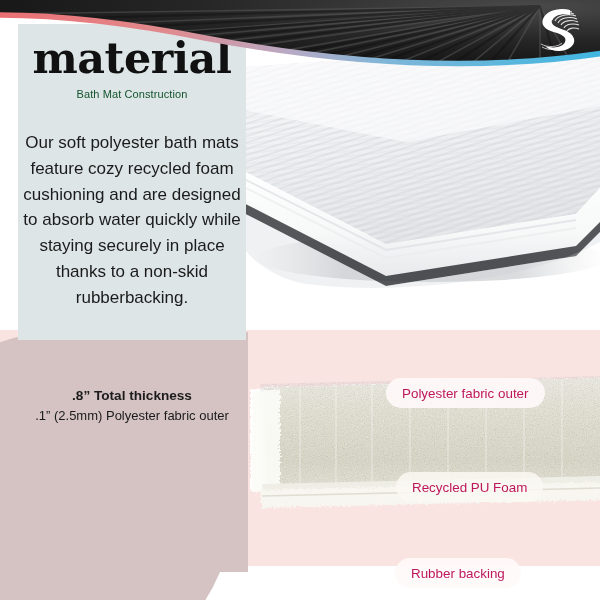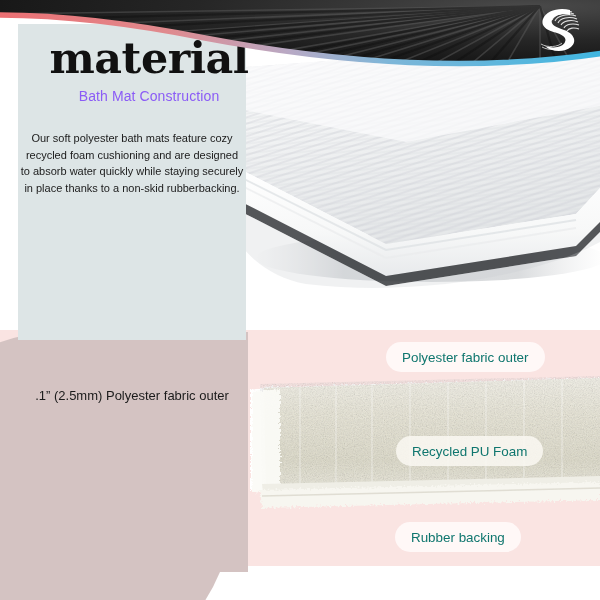--- a/index.html
+++ b/index.html
@@ -84,48 +84,47 @@
   }
 
   
   .title-wrap {
     position: absolute;
     left: 18px;
     top: 38px;
     width: 228px;
     text-align: center;
     z-index: 12;
-    padding-left: 17px;
   }
   .title {
     font-family: "DejaVu Serif", "Liberation Serif", serif;
     font-weight: 700;
     font-size: 42px;
     line-height: 1.0;
     letter-spacing: -0.5px;
     color: #111111;
     margin: 0;
     transform: scaleX(1.02);
   }
   .subtitle {
     font-family: "Liberation Sans", sans-serif;
-    font-size: 14px;
-    color: #8b5cf6;
+    font-size: 11px;
+    color: #14532d;
     margin: 8px 0 0 0;
     letter-spacing: 0.1px;
   }
 
   .body-copy {
     position: absolute;
     left: 20px;
     top: 130px;
     width: 224px;
     text-align: center;
     font-family: "Liberation Sans", sans-serif;
-    font-size: 11px;
+    font-size: 17px;
     line-height: 1.52;
     color: #1b1b1b;
     z-index: 12;
   }
 
   .specs {
     position: absolute;
     left: 14px;
     top: 386px;
     width: 236px;
@@ -169,28 +168,29 @@
   .cross-photo svg { display:block; }
 
   
   .pill {
     position: absolute;
     z-index: 20;
     background: rgba(255,250,250,0.90);
     border-radius: 20px;
     font-family: "Liberation Sans", sans-serif;
     font-size: 13.4px;
-    color: #0f766e;
+    color: #be185d;
     display: flex;
     align-items: center;
     justify-content: center;
     white-space: nowrap;
     box-sizing: border-box;
     height: 30px;
     padding: 0 16px;
+    margin-top: 36px;
   }
   .pill-outer { left: 386px; top: 342px; }
   .pill-foam  { left: 396px; top: 436px; background: rgba(250,248,242,0.86); }
   .pill-rubber{ left: 395px; top: 522px; }
 
   
   .logo {
     position: absolute;
     right: 14px;
     top: 4px;
@@ -411,20 +411,21 @@
   </div>
 
   <div class="title-wrap">
     <div class="title">material</div>
     <div class="subtitle">Bath Mat Construction</div>
   </div>
 
   <div class="body-copy">Our soft polyester bath mats feature cozy recycled foam cushioning and are designed to absorb water quickly while staying securely in place thanks to a non-skid rubberbacking.</div>
 
   <div class="specs">
+    <div class="spec-head">.8” Total thickness</div>
     <div class="spec-line">.1” (2.5mm) Polyester fabric outer</div>
   </div>
 
   <div class="pill pill-outer">Polyester fabric outer</div>
   <div class="pill pill-rubber">Rubber backing</div>
   <div class="pill pill-foam">Recycled PU Foam</div>
 
 </div>
 
 </body></html>

